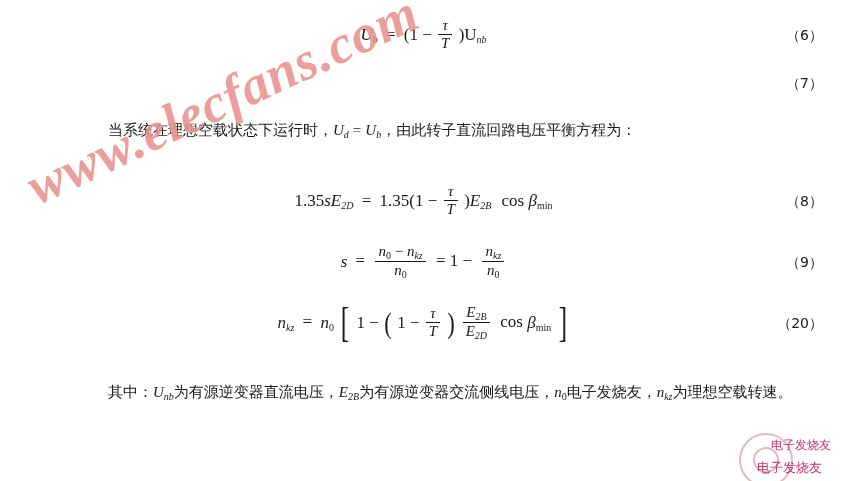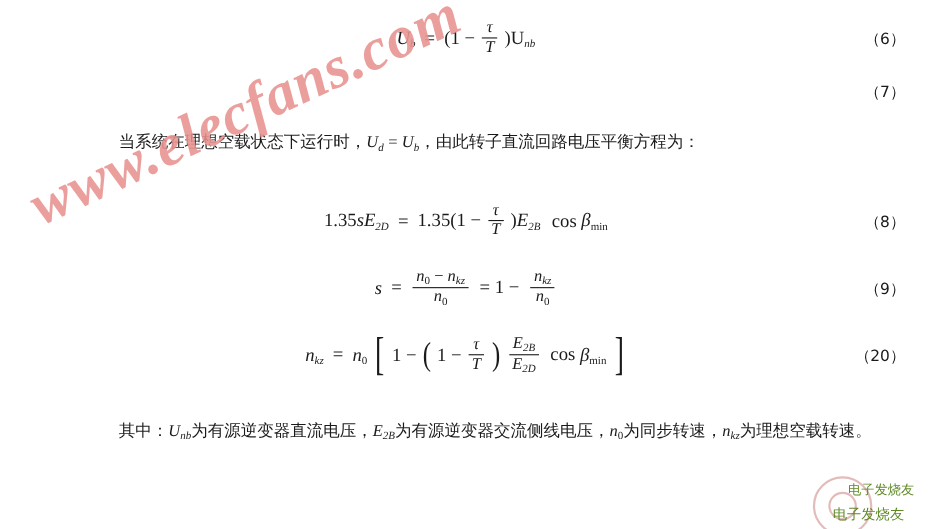--- a/index.html
+++ b/index.html
@@ -74,21 +74,21 @@
     top: 12px;
     width: 22px;
     height: 22px;
     border: 2px solid #d9a6a4;
     border-radius: 50%;
   }
   .wm-corner .t1,
   .wm-corner .t2 {
     position: absolute;
     font-family: Liberation Serif, serif;
-    color: #4d7c0f;
+    color: #be185d;
     font-size: 12px;
     white-space: nowrap;
     opacity: .9;
   }
   .wm-corner .t1 { left: 40px; top: 10px; }
   .wm-corner .t2 { left: 26px; top: 32px; font-size: 13px; }
 
   
   .content {
     position: relative;
@@ -264,17 +264,17 @@
           <span class="den"><i class="v">E</i><span class="sub">2D</span></span>
         </span>
         <span style="margin-left:4px;">cos</span>
         <i class="v">β</i><span class="subr">min</span>
         <span class="brk">]</span>
       </div>
       <div class="eq-num">（20）</div>
     </div>
 
     <div class="para" style="margin-top:30px;">
-      <span class="ind"></span><span>其中：</span><i class="v">U</i><span class="sub">nb</span><span>为有源逆变器直流电压，</span><i class="v">E</i><span class="sub">2B</span><span>为有源逆变器交流侧线电压，</span><i class="v">n</i><span class="subr">0</span><span>为同步转速，</span><i class="v">n</i><span class="sub">kz</span><span>为理想空载转速。</span>
+      <span class="ind"></span><span>其中：</span><i class="v">U</i><span class="sub">nb</span><span>为有源逆变器直流电压，</span><i class="v">E</i><span class="sub">2B</span><span>为有源逆变器交流侧线电压，</span><i class="v">n</i><span class="subr">0</span><span>电子发烧友，</span><i class="v">n</i><span class="sub">kz</span><span>为理想空载转速。</span>
     </div>
 
   </div>
 </div>
 
 </body></html>

